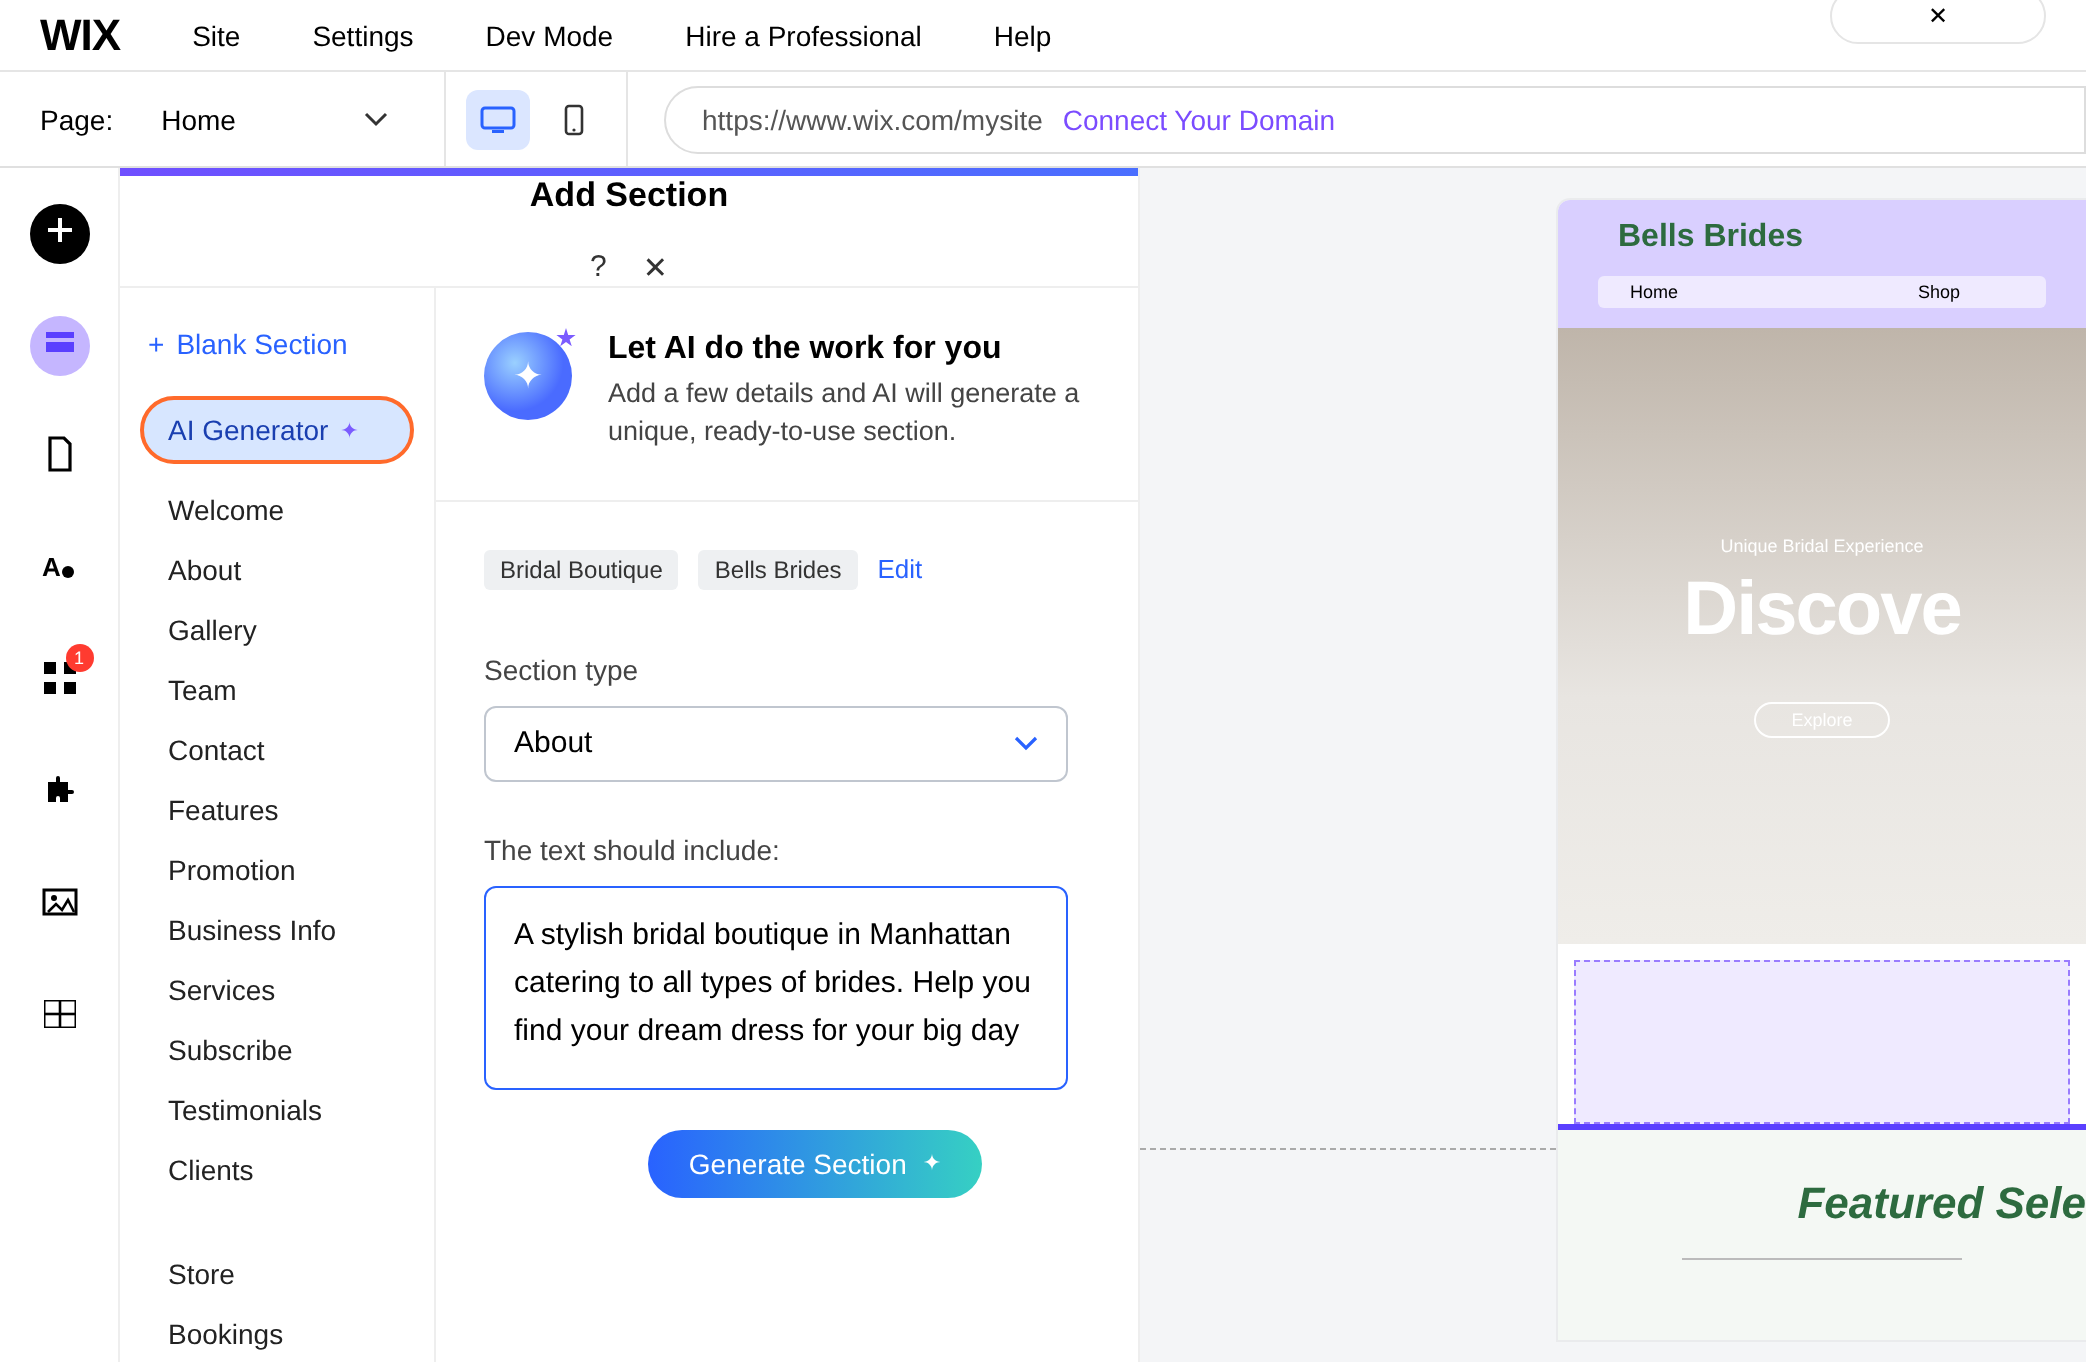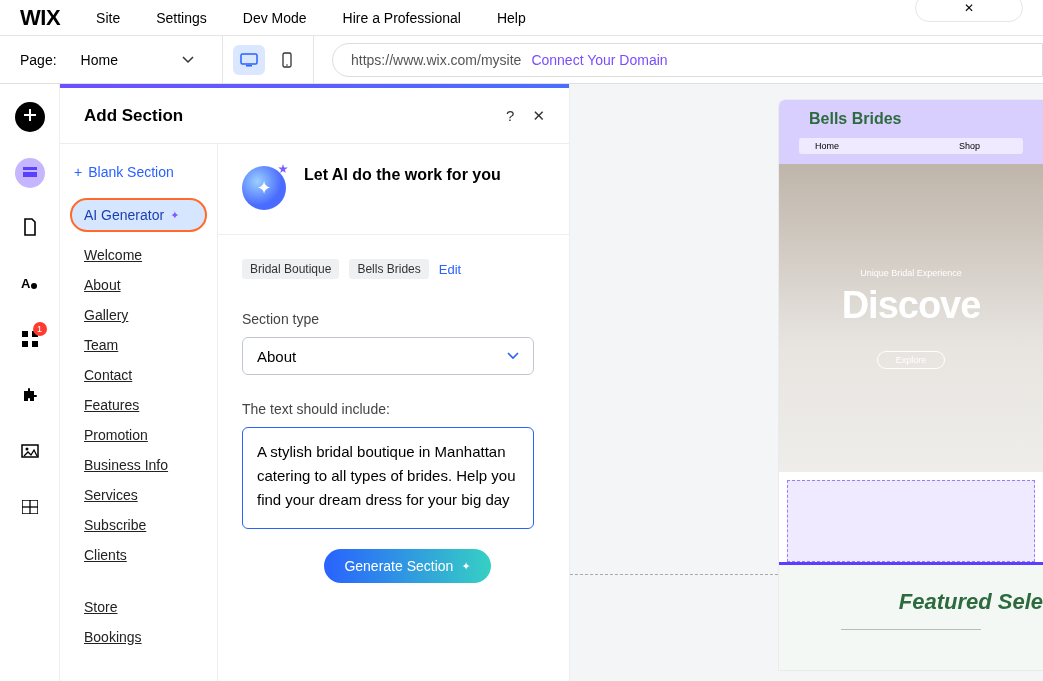--- a/index.html
+++ b/index.html
@@ -28,29 +28,29 @@
     
     .rail { width: 60px; border-right: 1px solid #eee; display: flex; flex-direction: column; align-items: center; padding-top: 18px; gap: 26px; }
     .rail-btn { width: 30px; height: 30px; border-radius: 50%; display: flex; align-items: center; justify-content: center; position: relative; cursor: pointer; }
     .rail-btn.add { background: #000; color: #fff; }
     .rail-btn.sec { background: #c5b6ff; }
     .rail-ico { width: 30px; height: 30px; display: flex; align-items: center; justify-content: center; cursor: pointer; }
 
     
     .panel { width: 510px; border-right: 1px solid #eee; display: flex; flex-direction: column; position: relative; }
     .panel-top-line { height: 4px; background: linear-gradient(90deg, #6f4fff, #4a6fff); }
-    .panel-head { height: 56px; display: flex; align-items: center; justify-content: space-between; padding: 0 24px; border-bottom: 1px solid #eee; }
+    .panel-head { height: 56px; display: flex; align-items: center; justify-content: space-between; padding: 0 24px; border-bottom: 1px solid #eee; flex-direction: column; }
     .panel-head h2 { font-size: 17px; font-weight: 700; }
     .panel-head .actions { display: flex; gap: 18px; font-size: 15px; color: #333; }
     .panel-body { flex: 1; display: flex; overflow: hidden; }
 
     
     .pnav { width: 158px; border-right: 1px solid #eee; padding: 14px 0; overflow-y: auto; }
     .pnav .blank { color: #2962ff; font-size: 14px; padding: 6px 16px 18px 14px; display: flex; align-items: center; gap: 6px; cursor: pointer; }
-    .pnav-item { font-size: 14px; padding: 7px 24px; cursor: pointer; color: #222; text-decoration: underline; }
+    .pnav-item { font-size: 14px; padding: 7px 24px; cursor: pointer; color: #222; }
     .ai-item { margin: 0 10px 8px 10px; padding: 7px 12px; border-radius: 18px; background: #d7e6ff; display: flex; align-items: center; gap: 6px; font-size: 14px; color: #1a3fb0; border: 2px solid #ff6a2b; cursor: pointer; }
     .ai-spark { font-size: 11px; color: #7b5cff; }
     .pnav-gap { height: 22px; }
 
     
     .pcontent { flex: 1; padding: 22px 24px; overflow-y: auto; }
     .ai-hero { display: flex; gap: 18px; margin-bottom: 6px; }
     .ai-hero-ico { width: 44px; height: 44px; border-radius: 50%; background: radial-gradient(circle at 35% 35%, #9ad0ff 0%, #4a6bff 60%); display: flex; align-items: center; justify-content: center; color: #fff; font-size: 18px; flex-shrink: 0; position: relative; }
     .ai-hero-ico::after { content: ""; position: absolute; right: -2px; top: -2px; width: 10px; height: 10px; background: #7b5cff; clip-path: polygon(50% 0%, 61% 35%, 98% 35%, 68% 57%, 79% 91%, 50% 70%, 21% 91%, 32% 57%, 2% 35%, 39% 35%); }
     .ai-hero h3 { font-size: 16px; font-weight: 700; margin-bottom: 4px; }
@@ -216,31 +216,33 @@
         <div class="pnav-item">Welcome</div>
         <div class="pnav-item">About</div>
         <div class="pnav-item">Gallery</div>
         <div class="pnav-item">Team</div>
         <div class="pnav-item">Contact</div>
         <div class="pnav-item">Features</div>
         <div class="pnav-item">Promotion</div>
         <div class="pnav-item">Business Info</div>
         <div class="pnav-item">Services</div>
         <div class="pnav-item">Subscribe</div>
+        <div class="pnav-item">Testimonials</div>
         <div class="pnav-item">Clients</div>
         <div class="pnav-gap"></div>
         <div class="pnav-item">Store</div>
         <div class="pnav-item">Bookings</div>
       </div>
 
       <div class="pcontent">
         <div class="ai-hero">
           <div class="ai-hero-ico">✦</div>
           <div>
             <h3>Let AI do the work for you</h3>
+            <p>Add a few details and AI will generate a unique, ready-to-use section.</p>
           </div>
         </div>
         <hr class="sep">
 
         <div class="chips">
           <span class="chip">Bridal Boutique</span>
           <span class="chip">Bells Brides</span>
           <span class="edit">Edit</span>
         </div>
 

